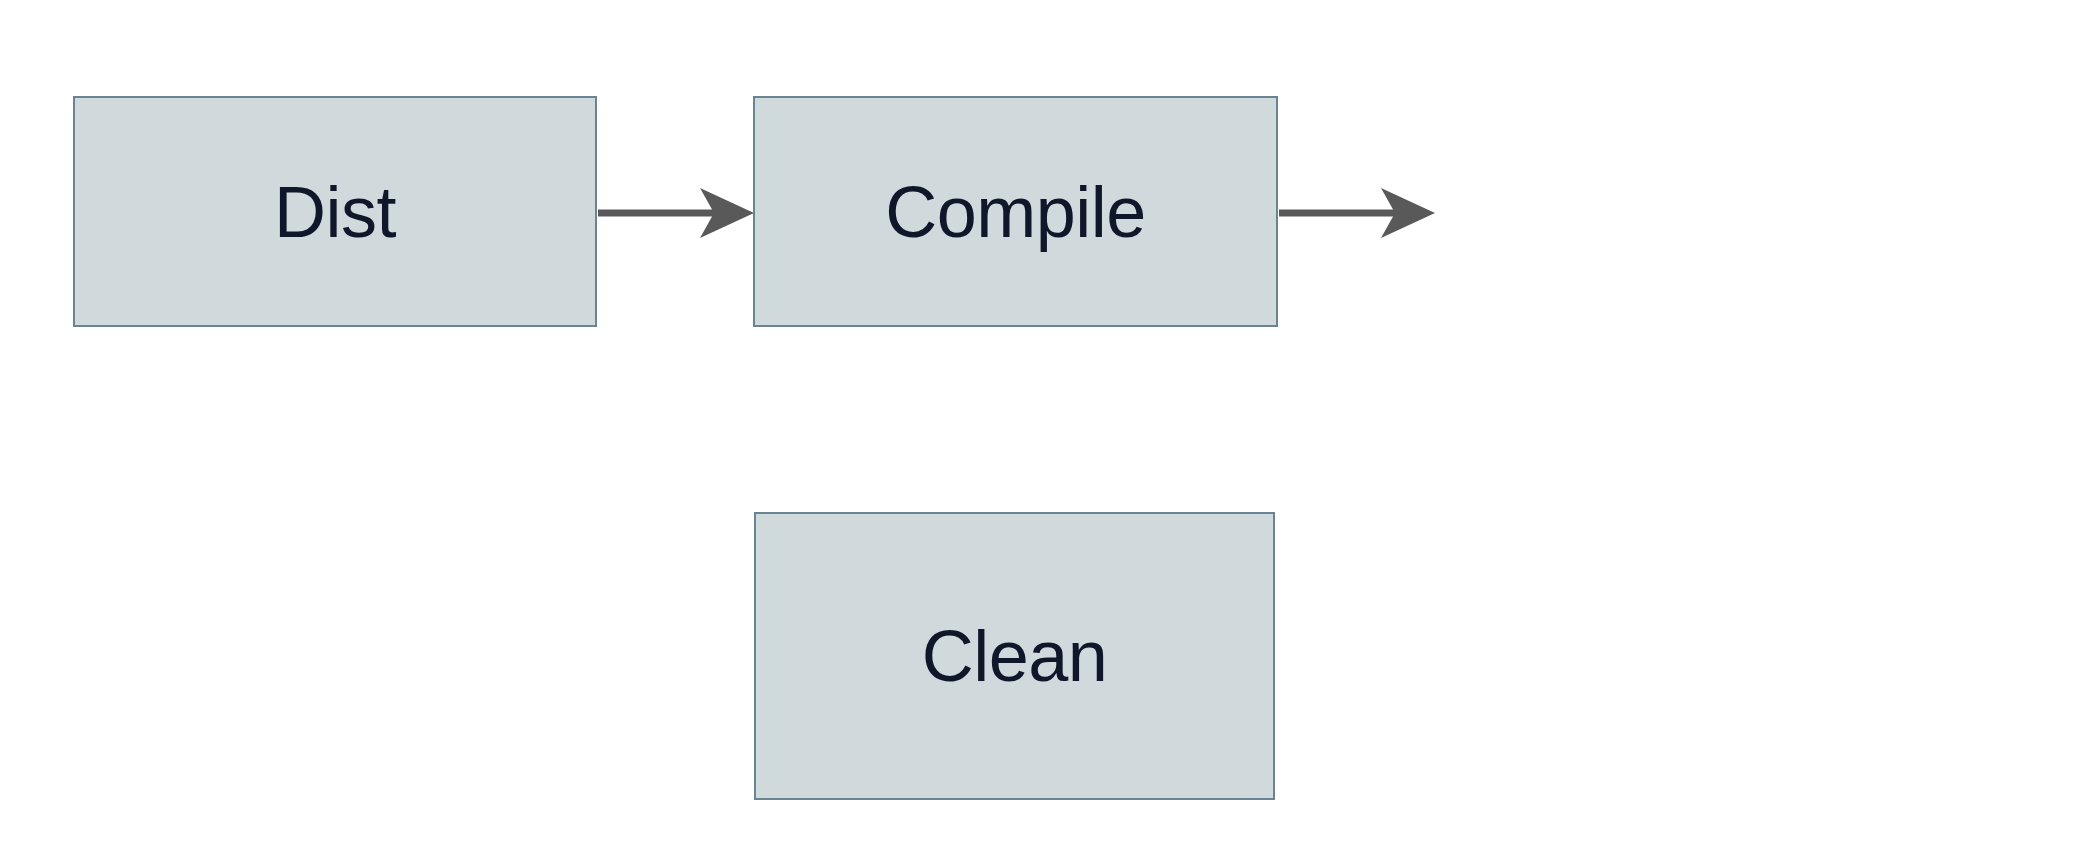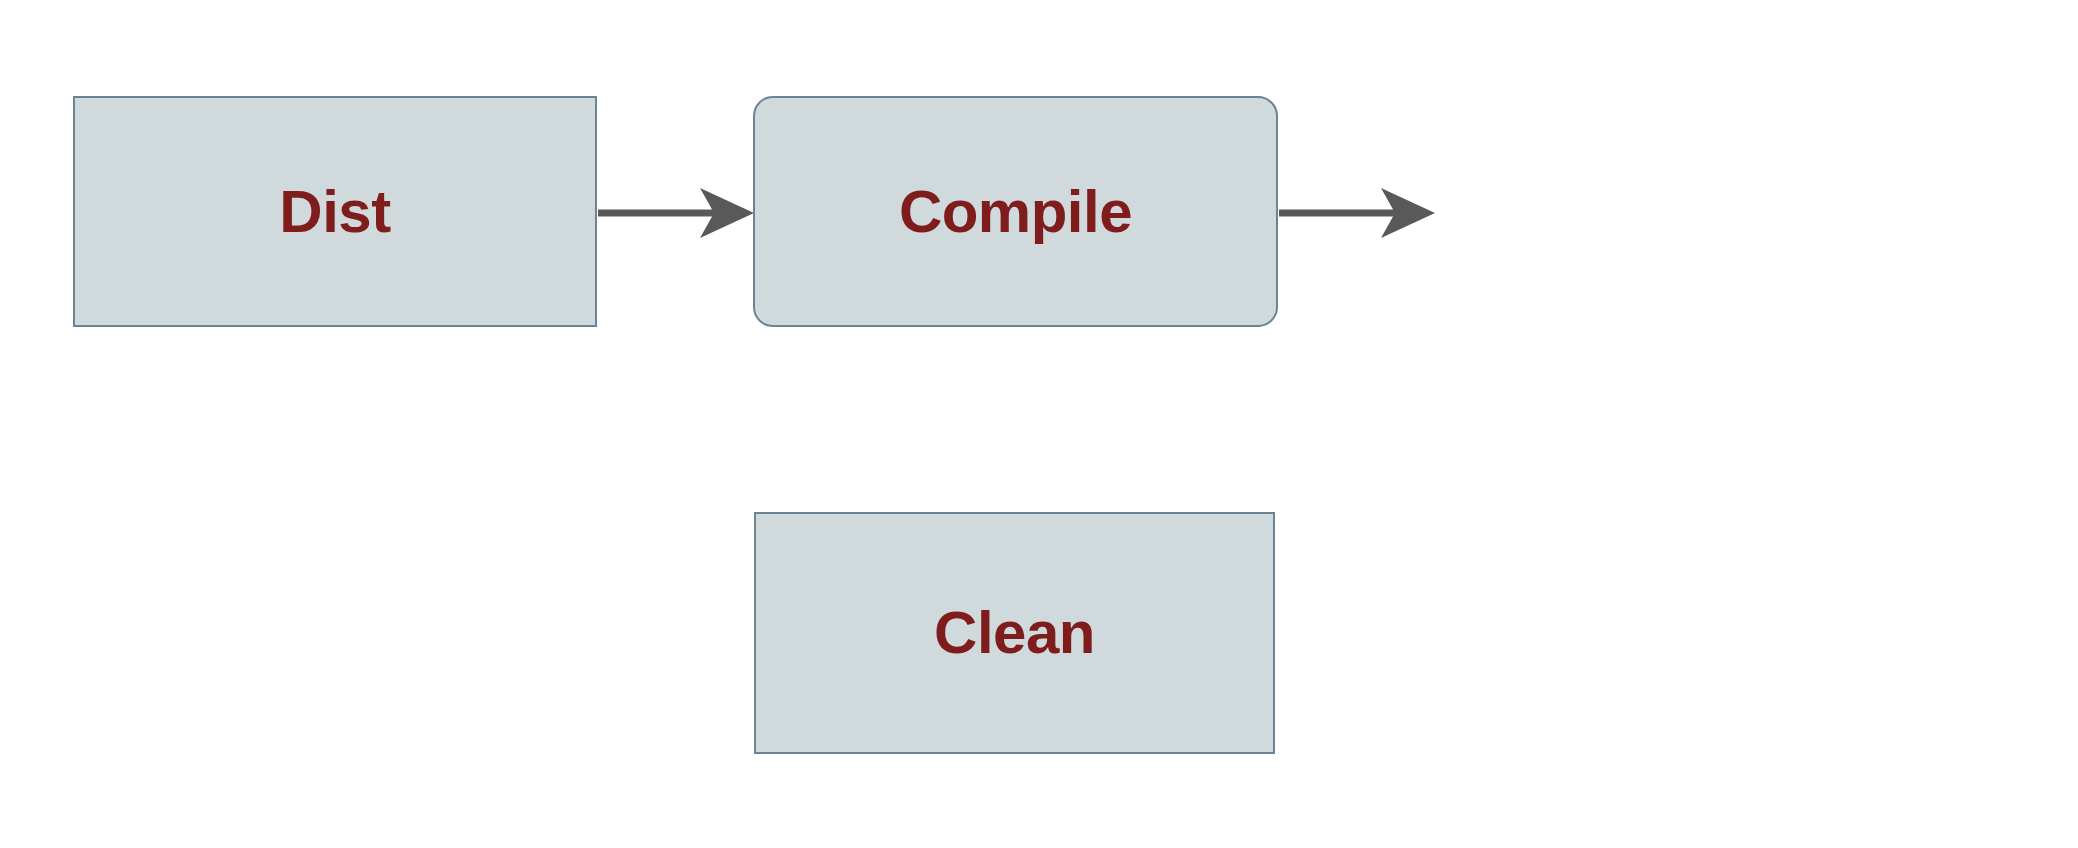--- a/index.html
+++ b/index.html
@@ -30,33 +30,33 @@
     position: absolute;
     box-sizing: border-box;
     background: #d0d9dc;
     border: 2px solid #6b8494;
     display: flex;
     align-items: center;
     justify-content: center;
   }
   .node-label {
     font-family: "Liberation Sans", sans-serif;
-    font-size: 60px;
-    font-weight: 700;
-    color: #7f1d1d;
+    font-size: 72px;
+    font-weight: 400;
+    color: #0f172a;
     line-height: 1;
     letter-spacing: -0.5px;
     white-space: nowrap;
     user-select: none;
   }
   
   #node-dist    { left: 73px;  top: 96px;  width: 524px; height: 231px; }
-  #node-compile { left: 753px; top: 96px;  width: 525px; height: 231px; border-radius: 20px; }
+  #node-compile { left: 753px; top: 96px;  width: 525px; height: 231px; }
   #node-init    { left: 1435px;top: 96px;  width: 523px; height: 231px; }
-  #node-clean   { left: 754px; top: 512px; width: 521px; height: 242px; }
+  #node-clean   { left: 754px; top: 512px; width: 521px; height: 288px; }
 </style>
 </head>
 <body>
 
 <div id="canvas">
 
   <svg id="edge-layer" viewBox="0 0 2078 848">
 
     <g>
       <line x1="598" y1="213" x2="727" y2="213" stroke="#595959" stroke-width="7" stroke-linecap="butt"></line>

